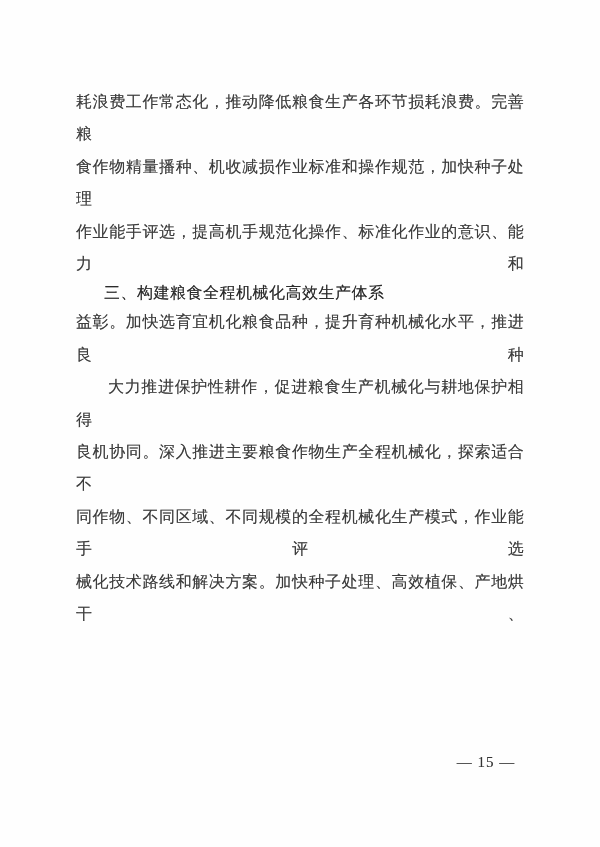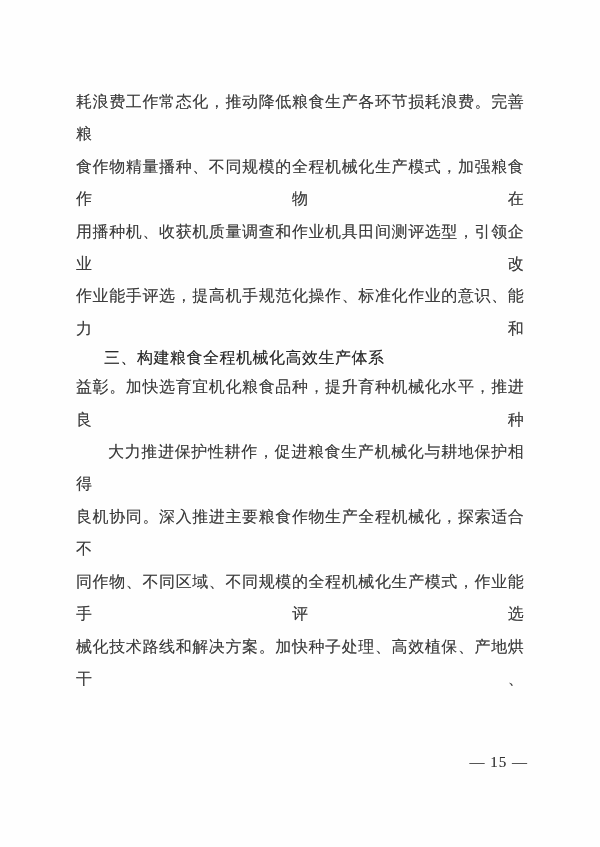--- a/index.html
+++ b/index.html
@@ -44,35 +44,34 @@
     letter-spacing:0.5px;
     text-shadow:0 0 0.5px rgba(45,45,45,.6);
   }
   .p2{ margin-top:0; }
   .page-number{
     position:absolute;
     left:444px;top:752px;width:84px;
     font-size:15px;
     line-height:20px;
     color:#333;
-    text-align:right;
+    text-align:center;
     letter-spacing:1px;
     text-shadow:0 0 0.5px rgba(60,60,60,.5);
   }
 </style>
 </head>
 <body>
 
 <div class="page">
   <div class="content">
 
     <div>
       <div class="bline jl">耗浪费工作常态化，推动降低粮食生产各环节损耗浪费。完善粮</div>
-      <div class="bline jl">食作物精量播种、不同规模的全程机械化生产模式，加强粮食作物在</div>
-      <div class="bline jl">用播种机、收获机质量调查和作业机具田间测评选型，引领企业改</div>
+      <div class="bline jl">食作物精量播种、机收减损作业标准和操作规范，加快种子处理</div>
       <div class="bline jl">作业能手评选，提高机手规范化操作、标准化作业的意识、能力和</div>
     </div>
 
     <div class="h-sec">三、构建粮食全程机械化高效生产体系</div>
 
     <div class="p2">
       <div class="bline jl">益彰。加快选育宜机化粮食品种，提升育种机械化水平，推进良种</div>
       <div class="bline jl ind">大力推进保护性耕作，促进粮食生产机械化与耕地保护相得</div>
       <div class="bline jl">良机协同。深入推进主要粮食作物生产全程机械化，探索适合不</div>
       <div class="bline jl">同作物、不同区域、不同规模的全程机械化生产模式，作业能手评选</div>

